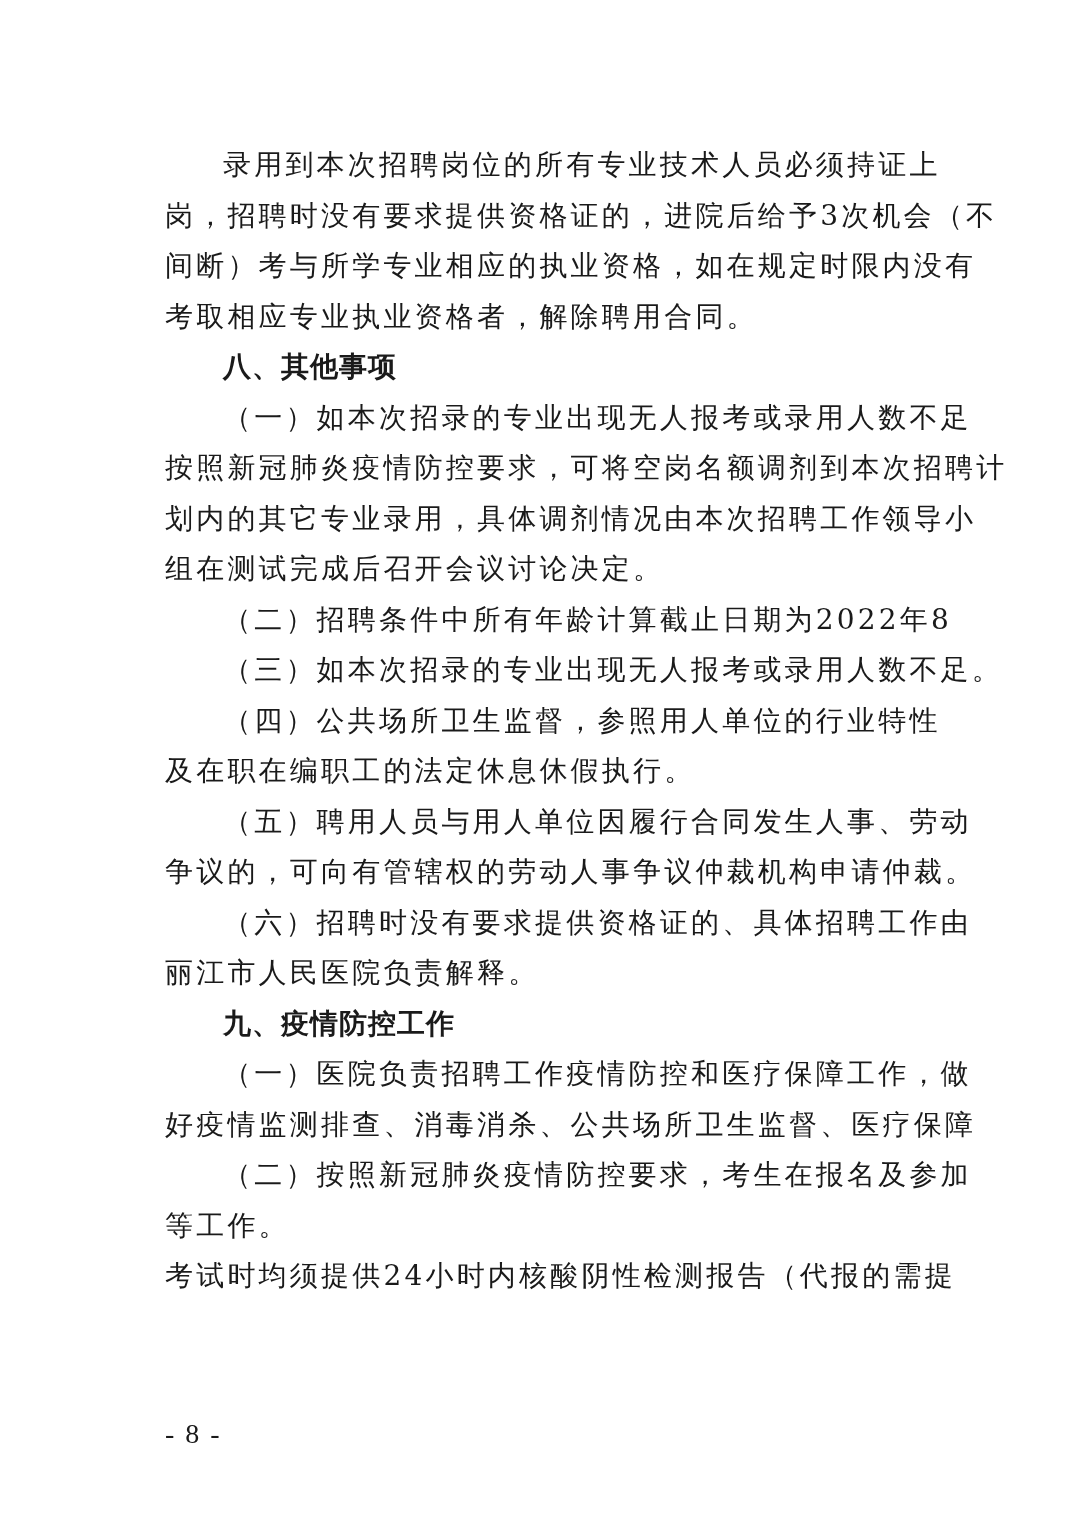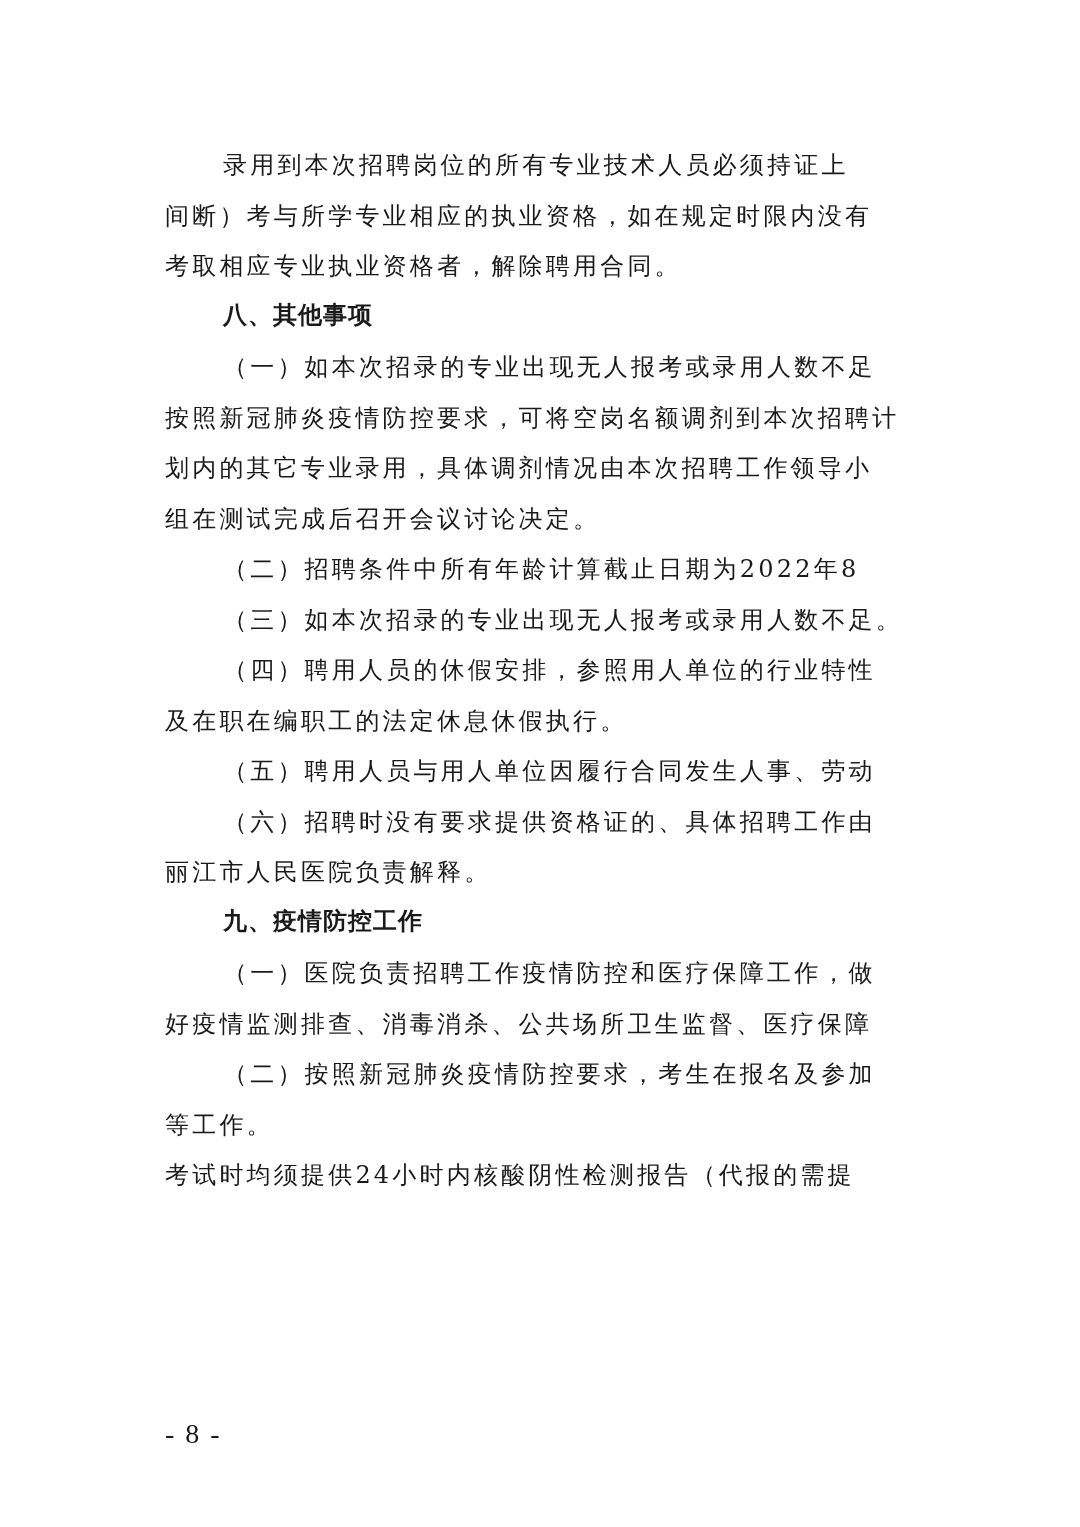--- a/index.html
+++ b/index.html
@@ -17,67 +17,69 @@
     }
     .page {
       position: absolute;
       left: 165px;
       top: 140px;
       width: 752px;
     }
     .line {
       height: 50.5px;
       line-height: 50.5px;
-      font-size: 24px;
+      font-size: 28px;
       letter-spacing: 3.2px;
       white-space: nowrap;
       overflow: visible;
     }
     .indent {
       padding-left: 58px;
     }
     .heading {
-      font-family: Liberation Mono, monospace;
+      font-family: Liberation Sans, sans-serif;
       font-weight: bold;
       letter-spacing: 1px;
     }
     .page-number {
       position: absolute;
       left: 165px;
       top: 1418px;
       font-family: "Liberation Serif", "DejaVu Serif", serif;
       font-size: 28px;
       color: #1a1a1a;
       letter-spacing: 2px;
     }
   </style>
 </head>
 <body>
 
 <div class="page">
 
   <div class="line" style="padding-left:58px">录用到本次招聘岗位的所有专业技术人员必须持证上</div>
+  <div class="line">岗，招聘时没有要求提供资格证的，进院后给予3次机会（不</div>
   <div class="line">间断）考与所学专业相应的执业资格，如在规定时限内没有</div>
   <div class="line">考取相应专业执业资格者，解除聘用合同。</div>
 
   <div class="line indent heading">八、其他事项</div>
 
   <div class="line indent">（一）如本次招录的专业出现无人报考或录用人数不足</div>
   <div class="line">按照新冠肺炎疫情防控要求，可将空岗名额调剂到本次招聘计</div>
   <div class="line">划内的其它专业录用，具体调剂情况由本次招聘工作领导小</div>
   <div class="line">组在测试完成后召开会议讨论决定。</div>
 
   <div class="line indent">（二）招聘条件中所有年龄计算截止日期为2022年8</div>
 
   <div class="line indent">（三）如本次招录的专业出现无人报考或录用人数不足。</div>
 
-  <div class="line indent">（四）聘用人员的休假安排，参照用人单位的行业特性</div>
+  <div class="line indent">（四）公共场所卫生监督，参照用人单位的行业特性</div>
   <div class="line">及在职在编职工的法定休息休假执行。</div>
 
   <div class="line indent">（五）聘用人员与用人单位因履行合同发生人事、劳动</div>
+  <div class="line">争议的，可向有管辖权的劳动人事争议仲裁机构申请仲裁。</div>
 
   <div class="line indent">（六）招聘时没有要求提供资格证的、具体招聘工作由</div>
   <div class="line">丽江市人民医院负责解释。</div>
 
   <div class="line indent heading">九、疫情防控工作</div>
 
   <div class="line indent">（一）医院负责招聘工作疫情防控和医疗保障工作，做</div>
   <div class="line">好疫情监测排查、消毒消杀、公共场所卫生监督、医疗保障</div>
   <div class="line indent">（二）按照新冠肺炎疫情防控要求，考生在报名及参加</div>
 

